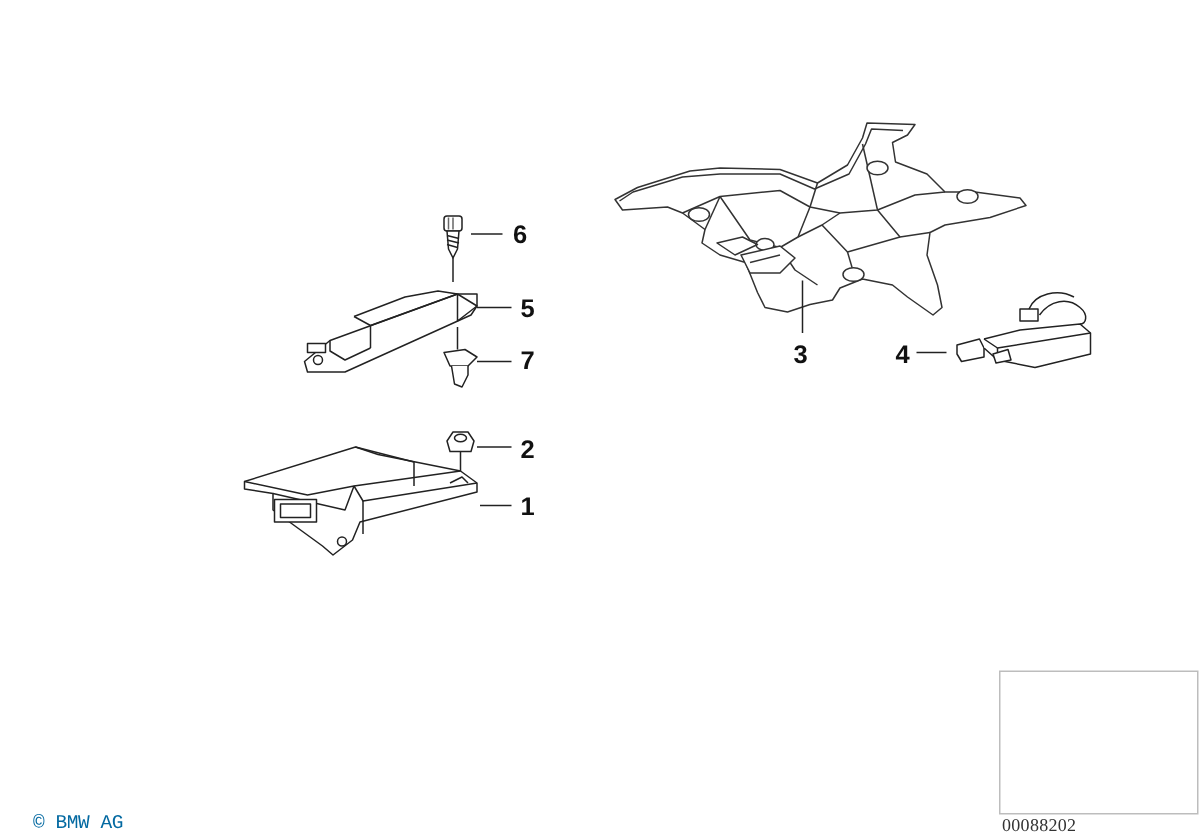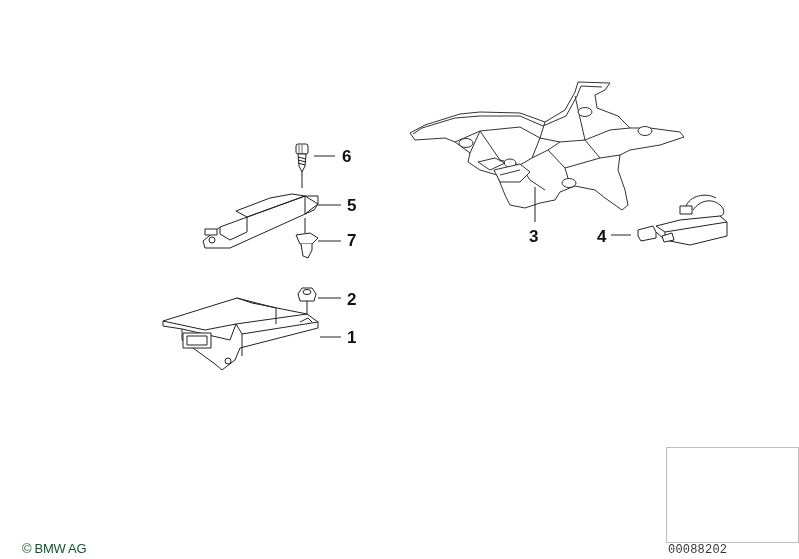--- a/index.html
+++ b/index.html
@@ -2,25 +2,25 @@
 <html><head>
 <meta charset="utf-8">
 <style>
   html, body { margin: 0; padding: 0; background: #ffffff; }
   body { width: 799px; height: 559px; position: relative; overflow: hidden;
          font-family: "Liberation Sans", sans-serif; color: #111; }
   .diagram { position: absolute; left: 0; top: 0; width: 799px; height: 559px; }
   .callout { position: absolute; font-family: "Liberation Sans", sans-serif;
              font-weight: bold; font-size: 17px; line-height: 17px; color: #111; }
   .copyright { position: absolute; left: 22px; top: 541px; font-size: 13px;
-               font-family: Liberation Sans, sans-serif; color: #14532d; letter-spacing: -0.3px; }
+               font-family: Liberation Mono, monospace; color: #0369a1; letter-spacing: -0.3px; }
   .thumb { position: absolute; left: 666px; top: 447px; width: 131px; height: 94px;
            border: 1px solid #bdbdbd; background: #fff; }
   .diagram-id { position: absolute; left: 668px; top: 543px; font-size: 12px;
-                font-family: Liberation Mono, monospace; color: #333; letter-spacing: 0.2px; }
+                font-family: Liberation Serif, serif; color: #333; letter-spacing: 0.2px; }
   svg { position: absolute; left: 0; top: 0; }
 </style>
 </head>
 <body>
 
 <div class="diagram">
   <svg width="799" height="559" viewBox="0 0 799 559">
     <g fill="none" stroke="#222" stroke-width="1" stroke-linejoin="round">
 
       <g>

